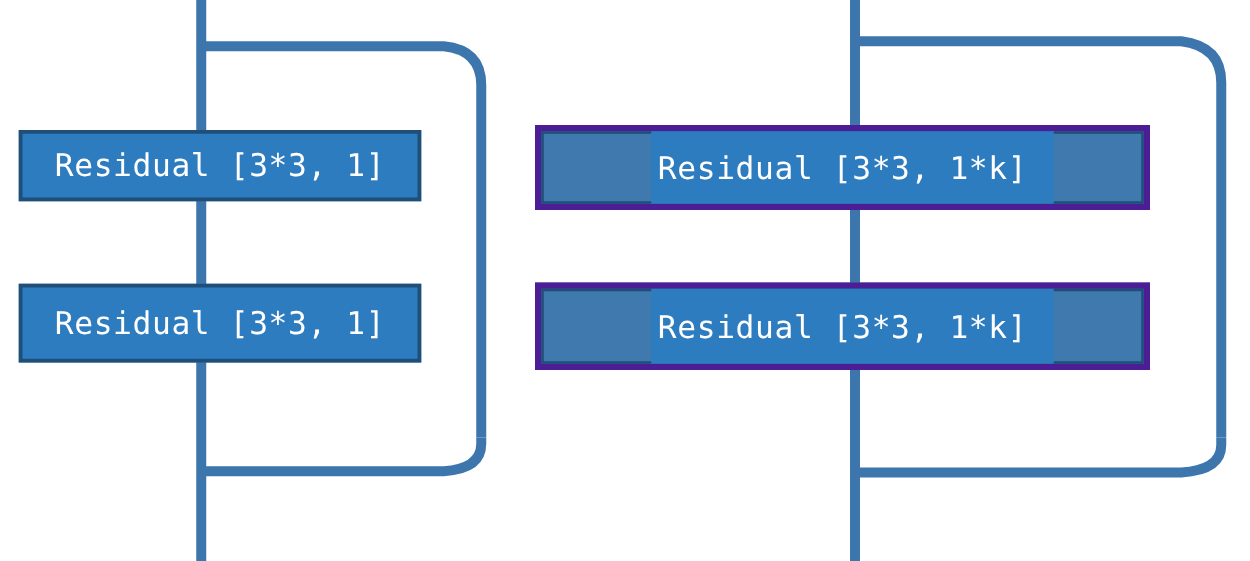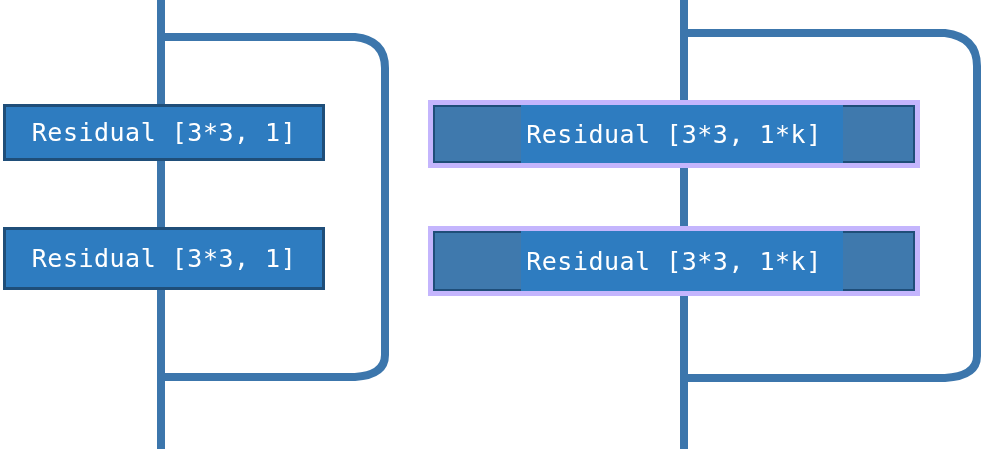--- a/index.html
+++ b/index.html
@@ -50,26 +50,27 @@
     white-space: nowrap;
     line-height: 1;
     position: relative;
     z-index: 3;
   }
 
   
   .block.plain {
     background: #2E7CC0;
     border: 3px solid #1F4E79;
+    margin-left: 12px;
   }
 
   
   .block.highlight {
     background: #3F79AD;
-    border: 5px solid #c4b5fd;
+    border: 5px solid #4c1d95;
     outline: 0;
     justify-content: center;
   }
   .block.highlight .inner-navy {
     position: absolute;
     left: 0; top: 0; right: 0; bottom: 0;
     border: 2px solid #1F4E79;
     box-sizing: border-box;
     z-index: 1;
   }

